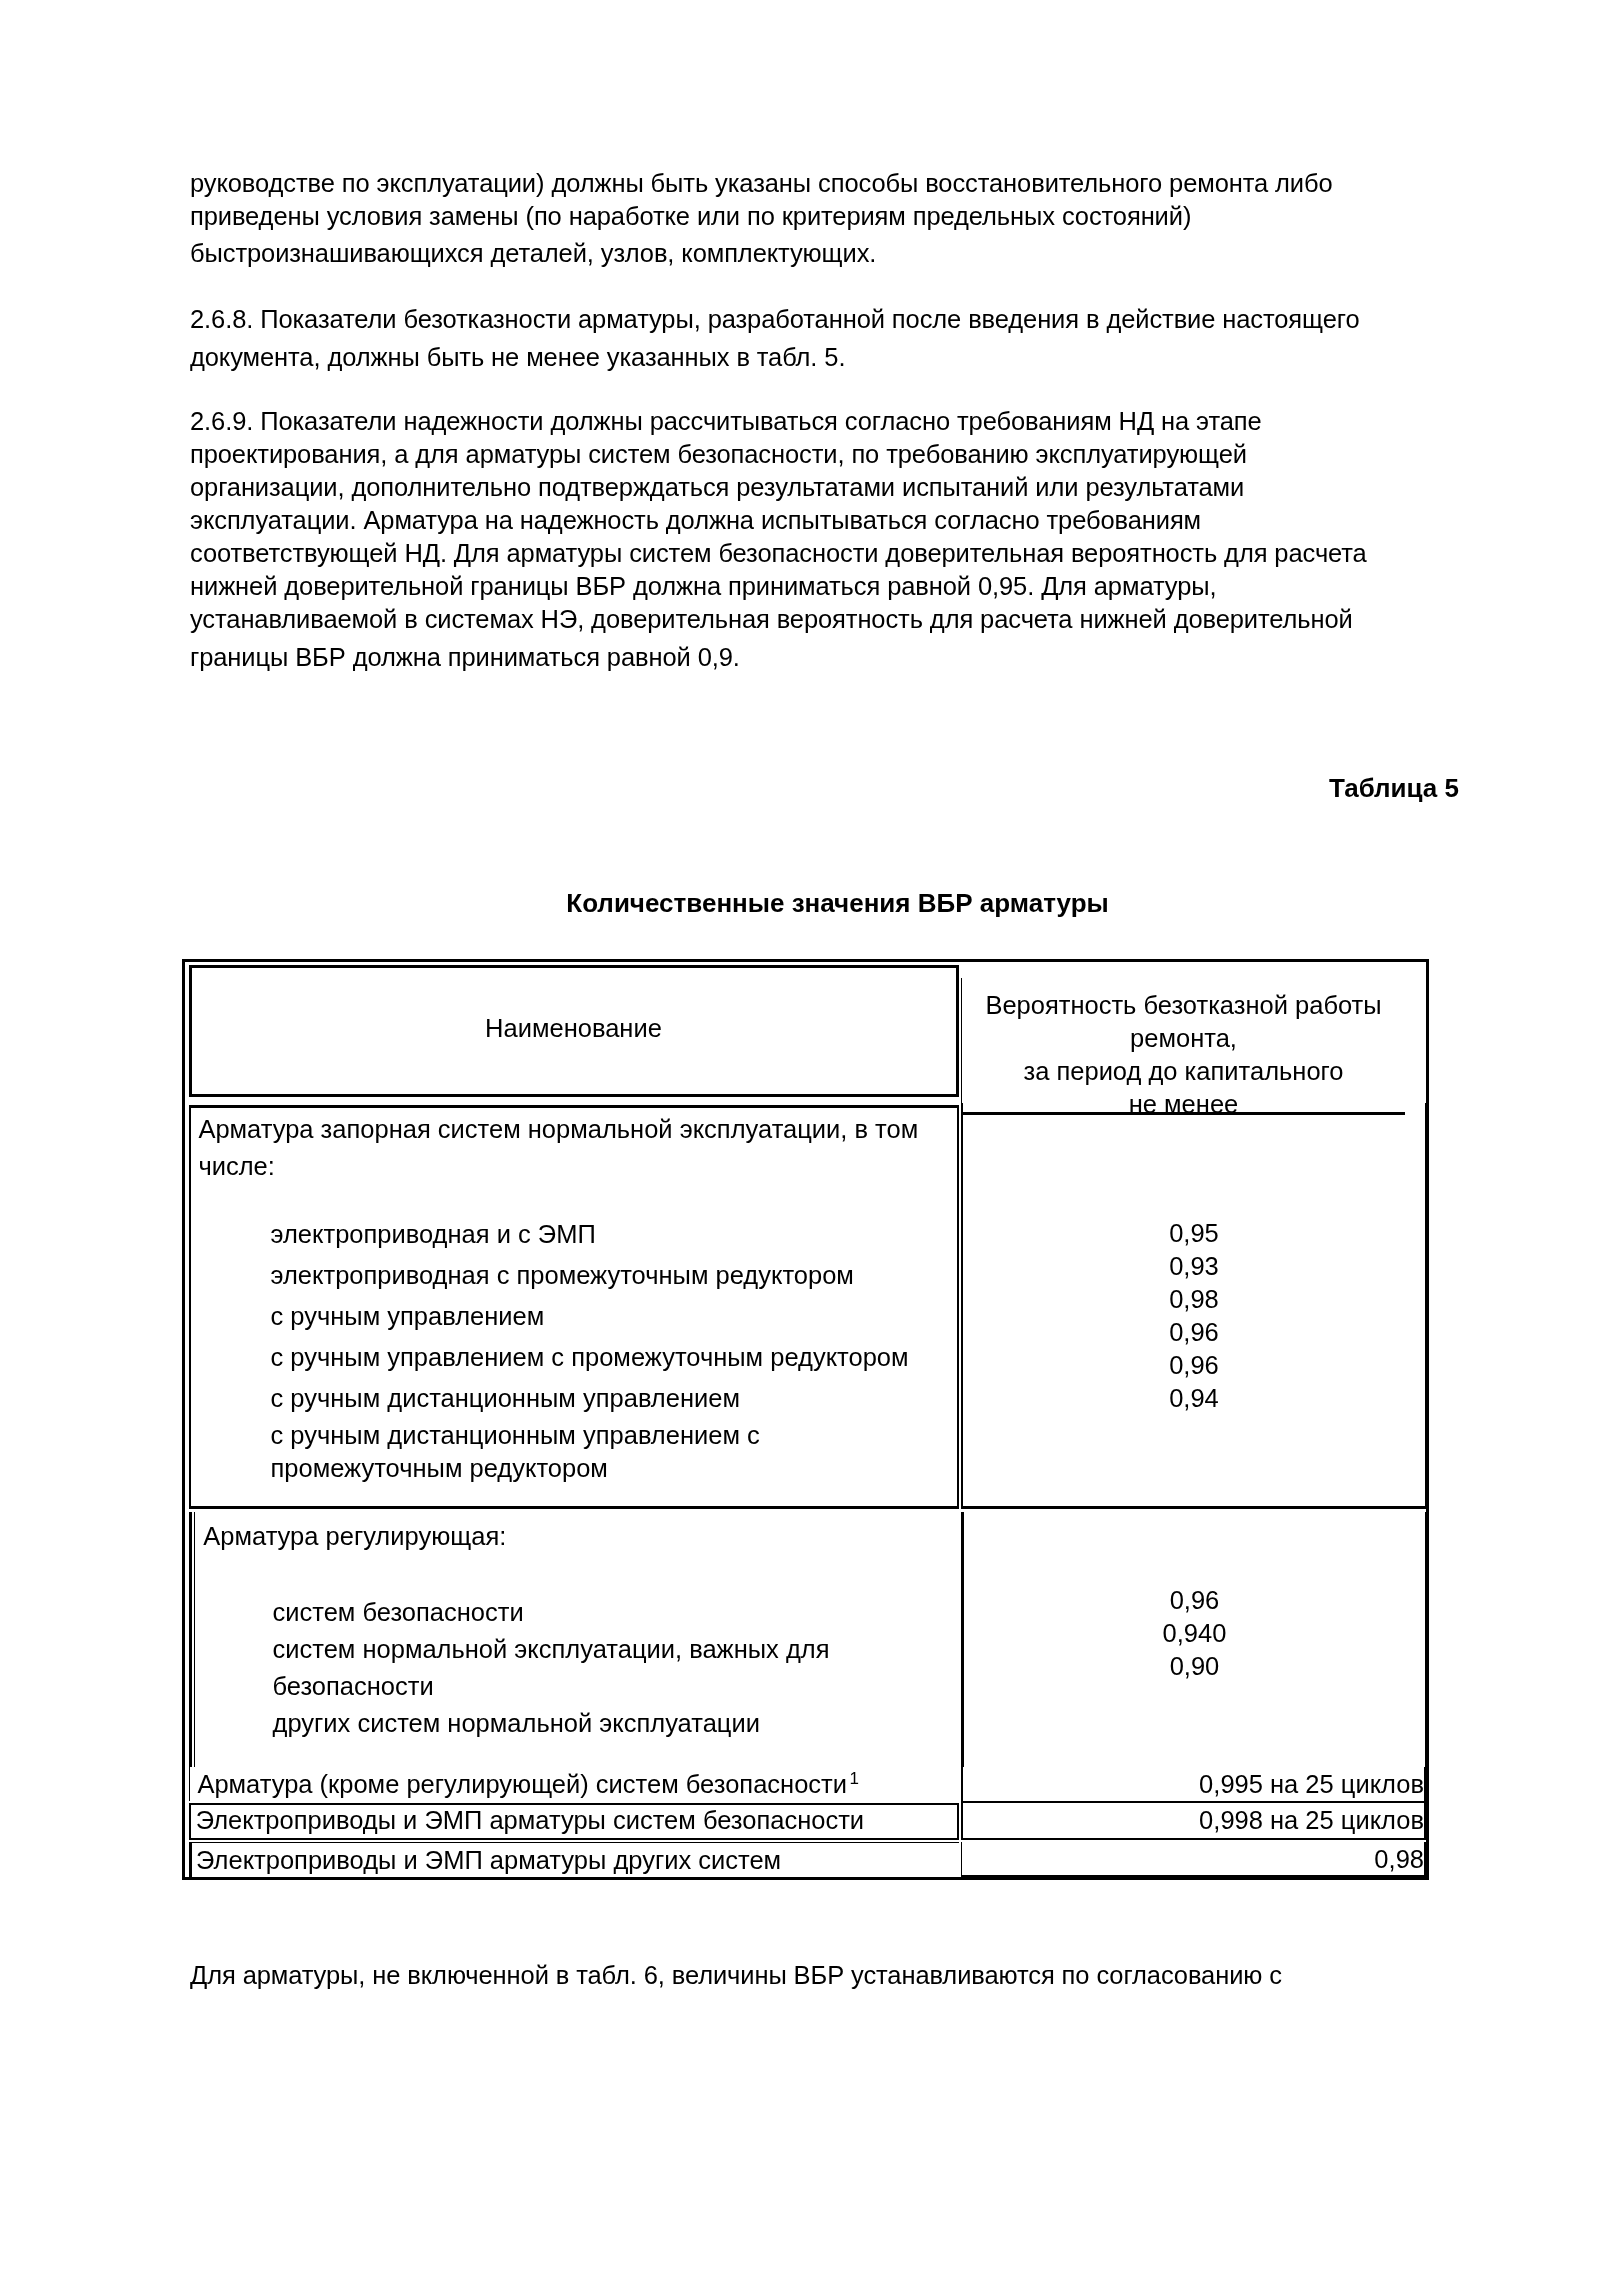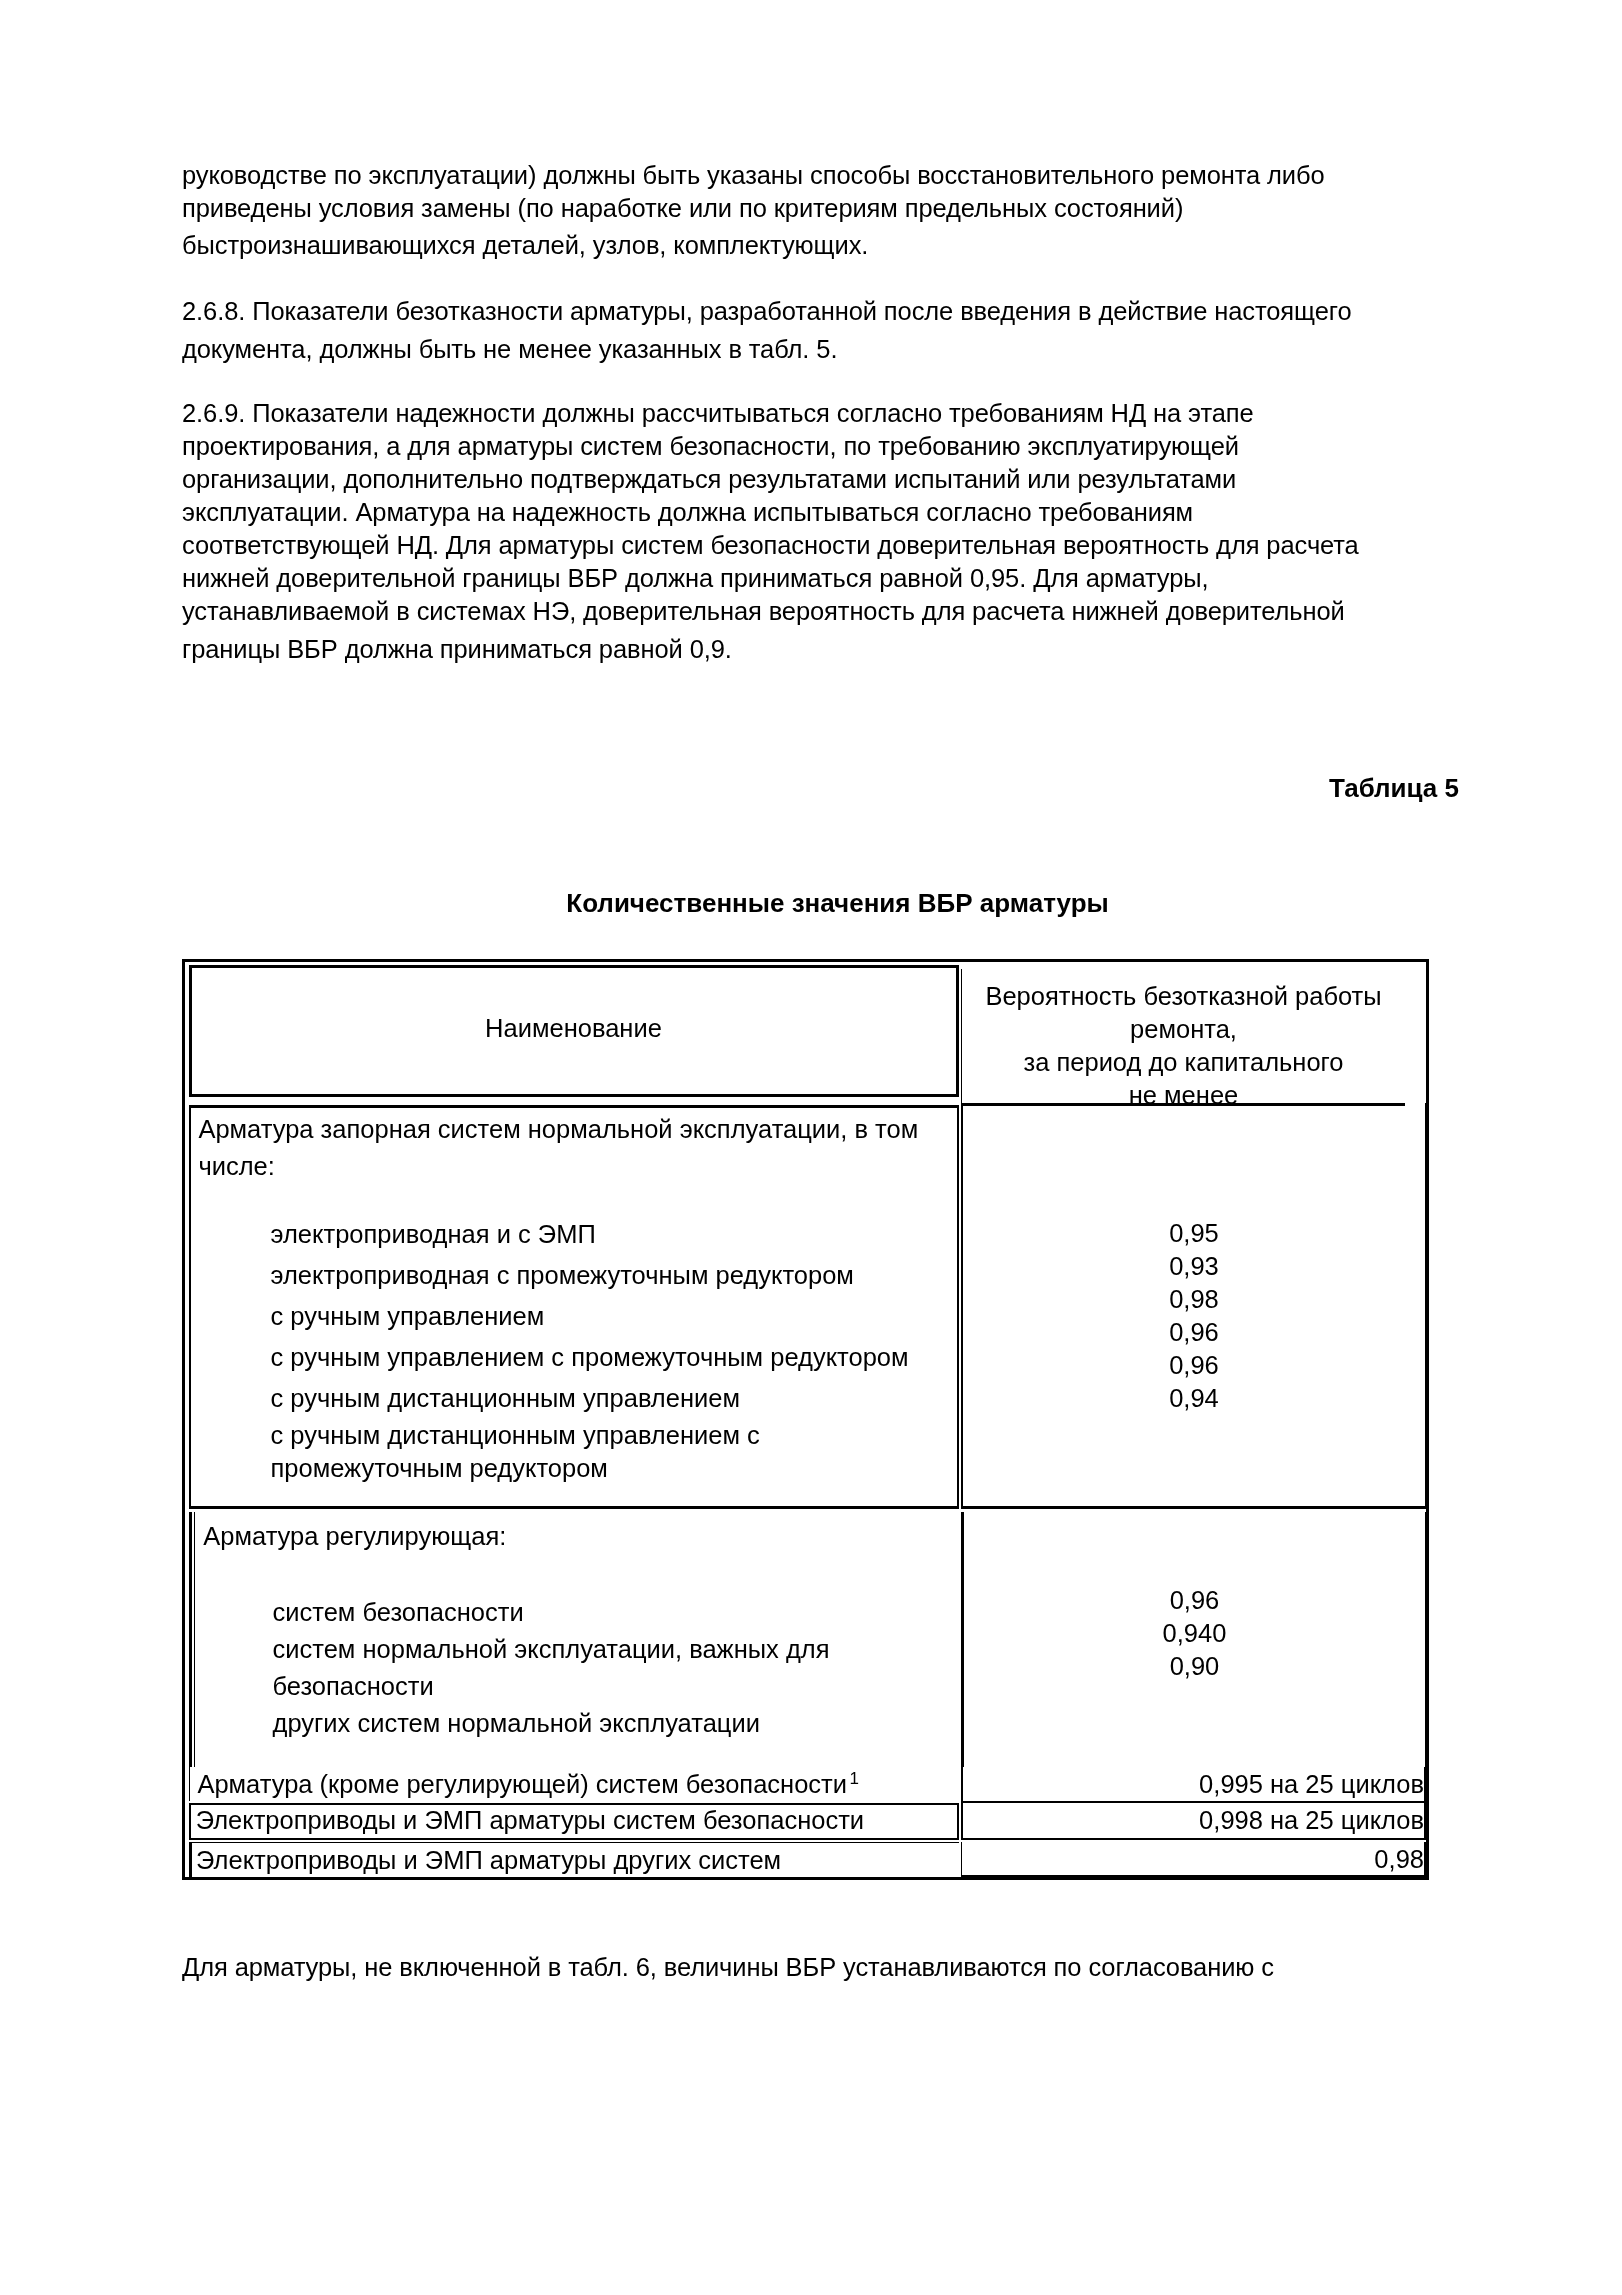--- a/index.html
+++ b/index.html
@@ -3,21 +3,21 @@
 <meta charset="utf-8">
 <style>
   html, body { margin: 0; padding: 0; background: #ffffff; }
   body {
     width: 1623px; height: 2295px; position: relative; overflow: hidden;
     font-family: "Liberation Sans", "DejaVu Sans", sans-serif;
     color: #000000;
   }
   .p {
     position: absolute; left: 178px; width: 1283px;
-    font-size: 25.5px; line-height: 33px; margin: 4px;
+    font-size: 25.5px; line-height: 33px; margin: 12px;
     letter-spacing: -0.1px;
   }
   .p .ln { display: block; white-space: nowrap; }
   #p1 { top: 155px; }
   #p1 .ln:nth-child(3) { margin-top: 3.9px; }
   #p2 { top: 291px; }
   #p2 .ln:nth-child(2) { margin-top: 5.2px; }
   #p3 { top: 393px; }
   #p3 .ln:nth-child(8) { margin-top: 5.2px; }
 
@@ -36,21 +36,21 @@
   .cell-text { position: absolute; font-size: 25.5px; line-height: 33px; white-space: nowrap; }
 
   
   #frame-top { position: absolute; left: 0; top: 0; width: 1247px; height: 3.3px; background: #000; }
   #frame-left { position: absolute; left: 0; top: 0; width: 3.3px; height: 921px; background: #000; }
   #frame-right { position: absolute; right: 0; top: 0; width: 3.3px; height: 921px; background: #000; }
   #frame-bottom { position: absolute; left: 0; bottom: 0; width: 1247px; height: 3.3px; background: #000; }
 
   
   #hdr-name { left: 6.5px; top: 5.9px; width: 770px; height: 132px; border: 3.3px solid #000; }
-  #hdr-prob { left: 779px; top: 10px; width: 444px; height: 137px; border-left: 1.3px solid #000; border-bottom: 3.3px solid #000; padding-left: 37px; }
+  #hdr-prob { left: 779px; top: 19px; width: 444px; height: 137px; border-left: 1.3px solid #000; border-bottom: 3.3px solid #000; padding-left: 37px; }
   #hdr-name-text { left: 0; width: 100%; top: 44px; text-align: center; }
   #hdr-prob-text { left: 0; width: 100%; top: 10.5px; text-align: center; line-height: 33px; }
   #hdr-prob-text span { display: block; }
 
   
   #s1-name { left: 6.5px; top: 146px; width: 770px; height: 404px; border: 2px solid #000; border-top-width: 3.3px; border-bottom-width: 3.3px; }
   #s1-val { left: 779px; top: 144px; width: 465px; height: 406px; border-left: 2px solid #000; border-bottom: 3.3px solid #000; border-right: 1.3px solid #000; }
   #s1-head { left: 7.9px; top: 5.2px; }
   #s1-head .ln { display: block; }
   #s1-head .ln:nth-child(2) { margin-top: 3.9px; }

